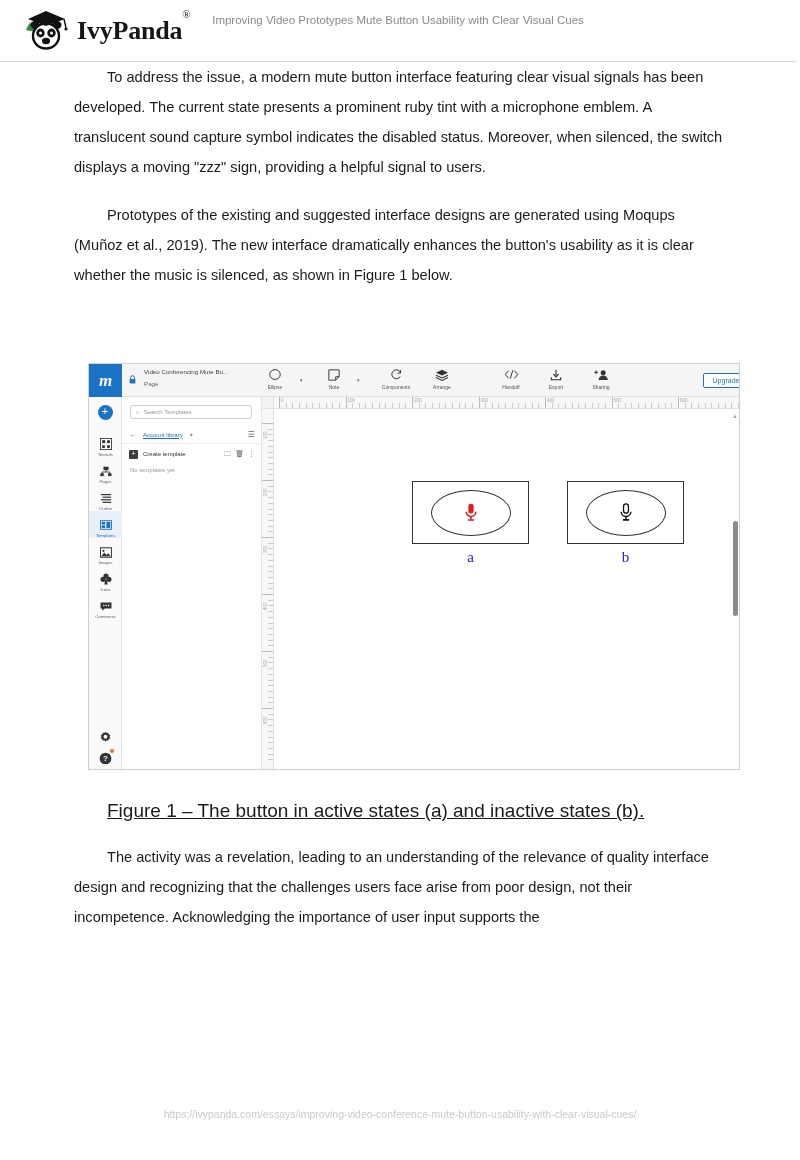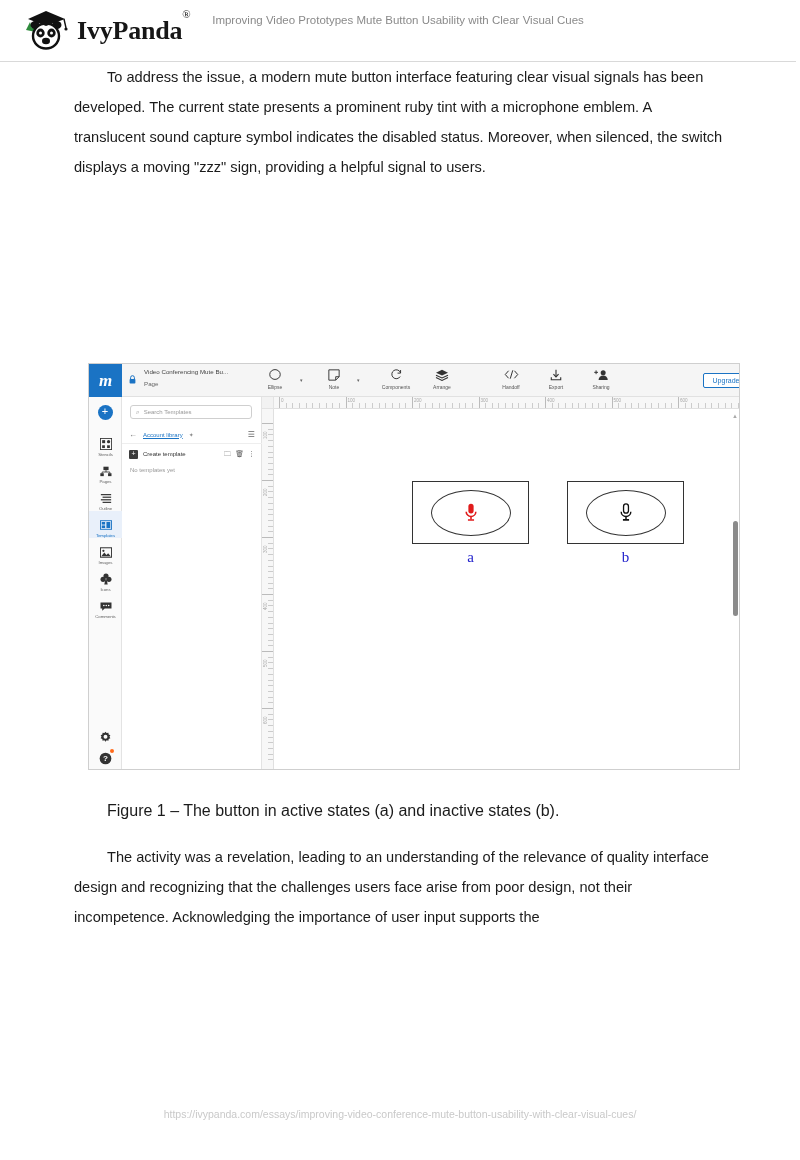--- a/index.html
+++ b/index.html
@@ -35,21 +35,21 @@
   .doc{ position:absolute; left:74px; top:62px; width:652px; }
   h1.sec{
     font-size:25px; font-weight:bold; color:#111;
     margin:18px 0 16px 0; letter-spacing:-0.3px;
   }
   p.body{
     font-size:14.6px; line-height:30px; margin:0 0 18px 0;
     color:#1b1b1b; text-align:left;
   }
   p.body.ind{ text-indent:33px; }
-  p.caption{ font-size:16px; line-height:30px; margin:16px 0 16px 0; text-indent:33px; }
+  p.caption{ font-size:19px; line-height:30px; margin:16px 0 16px 0; text-indent:33px;text-decoration:underline; }
 
   
   .footer-url{
     position:absolute; left:0; width:800px; top:1108px;
     text-align:center; font-size:10.5px; color:#c9c9c9;
     white-space:nowrap; overflow:hidden;
   }
 
   
   .moqups{
@@ -195,20 +195,21 @@
     </div>
     <div class="brand-text">
       <span>IvyPanda</span><sup>®</sup>
     </div>
   </div>
   <div class="running-head">Improving Video Prototypes Mute Button Usability with Clear Visual Cues</div>
 </div>
 
 <div class="doc">
   <p class="body ind">To address the issue, a modern mute button interface featuring clear visual signals has been developed. The current state presents a prominent ruby tint with a microphone emblem. A translucent sound capture symbol indicates the disabled status. Moreover, when silenced, the switch displays a moving "zzz" sign, providing a helpful signal to users.</p>
+  <p class="body ind">Prototypes of the existing and suggested interface designs are generated using Moqups (Muñoz et al., 2019). The new interface dramatically enhances the button's usability as it is clear whether the music is silenced, as shown in Figure 1 below.</p>
 </div>
 
 <div class="moqups">
 
   <div class="mq-top">
     <div class="mq-logo">m</div>
     <div class="mq-lock">
       <svg viewBox="0 0 7 9" width="7" height="9">
         <path d="M1.6 4 V2.6 A1.9 1.9 0 0 1 5.4 2.6 V4" fill="none" stroke="#1a73c4" stroke-width="1"></path>
         <rect x="0.6" y="4" width="5.8" height="4.6" rx="0.8" fill="#1a73c4"></rect>

